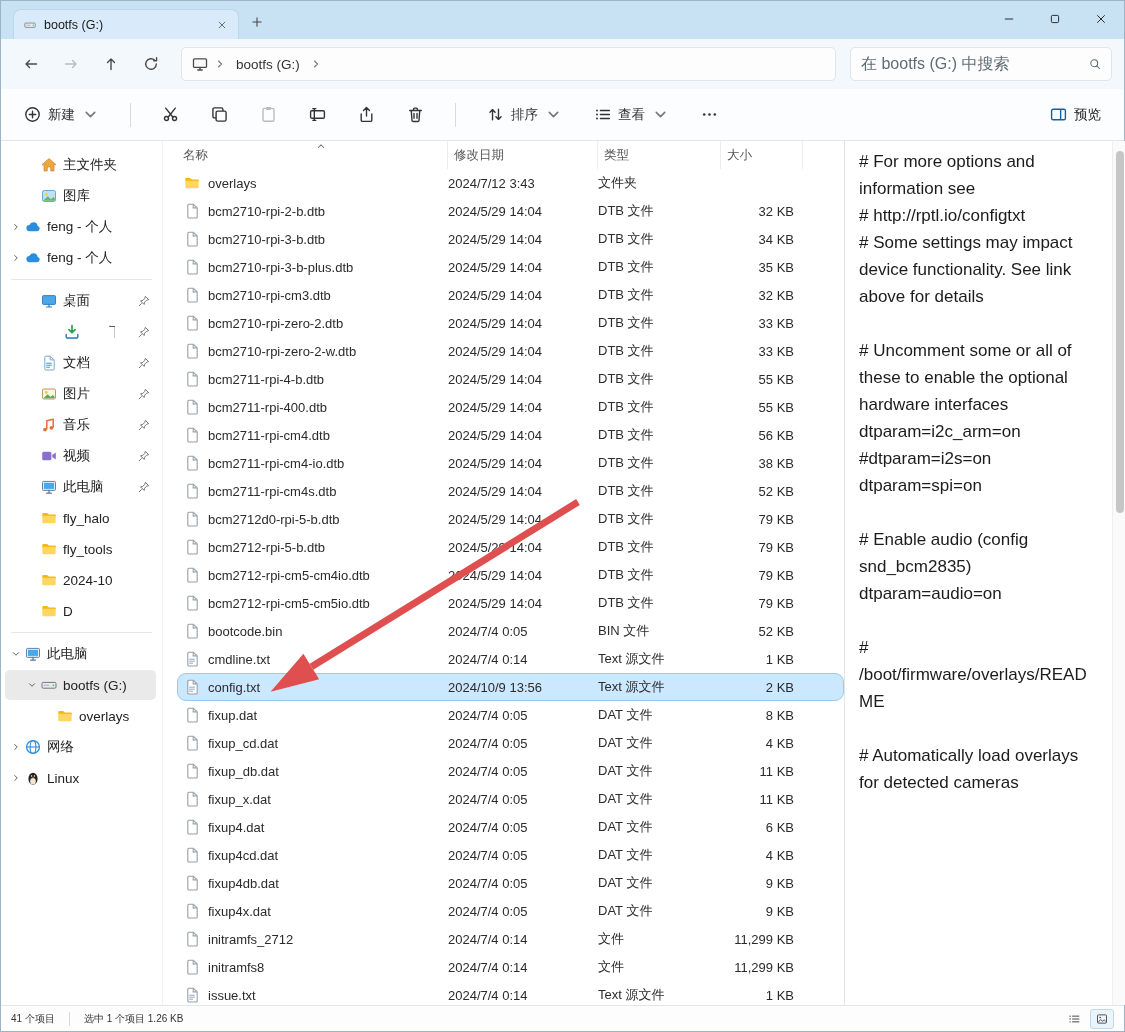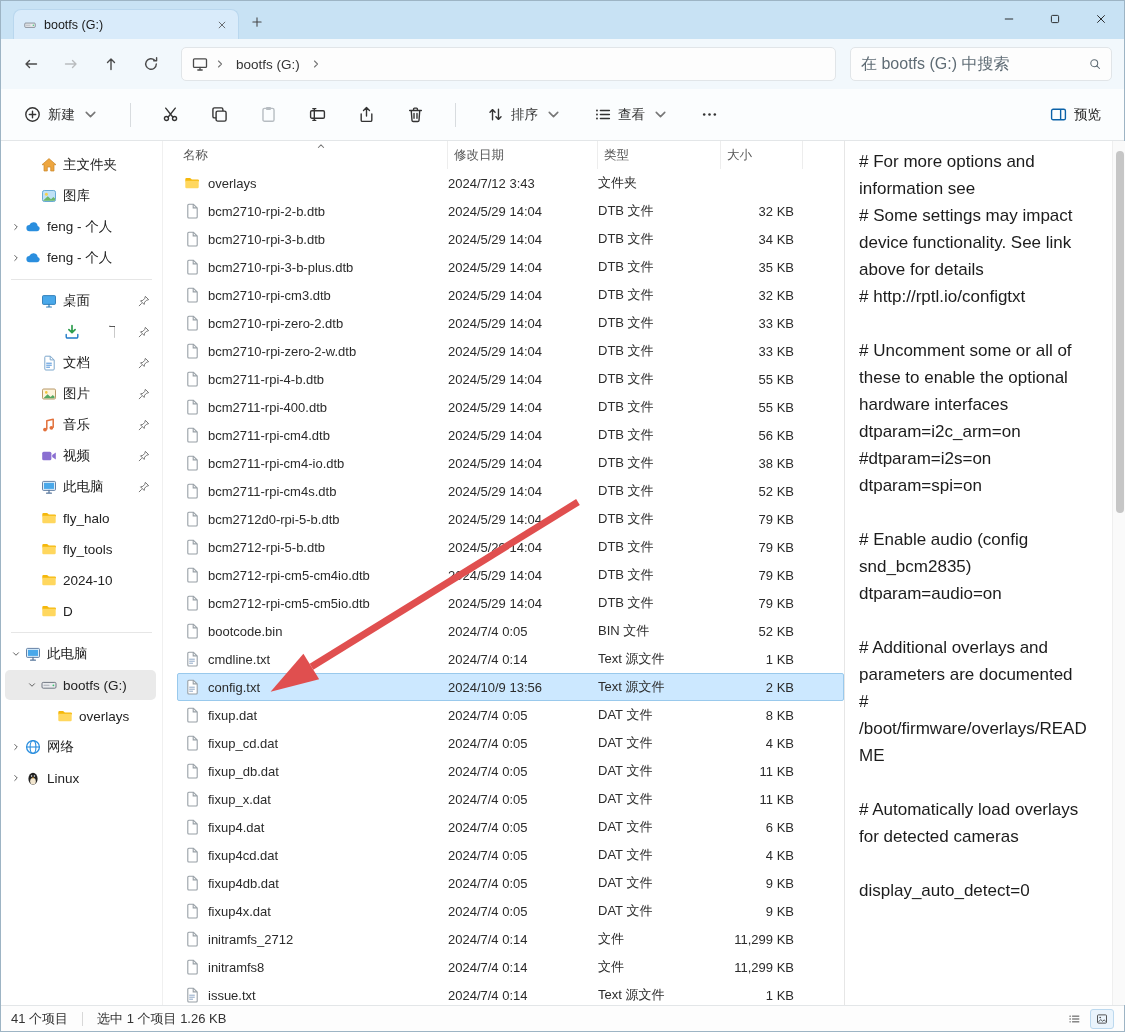--- a/index.html
+++ b/index.html
@@ -58,36 +58,36 @@
 
   
   .filearea { flex:none; width:681px; padding-left:14px; overflow:hidden; position:relative; }
   .fl-grid { display:grid; grid-template-columns:262px 142px 115px 83px;gap:8px; }
   .fl-header { height:28px; align-items:center; color:#555; font-size:12.5px; position:relative; }
   .fh-cell { padding-left:6px; position:relative; height:100%; display:flex; align-items:center; }
   .fh-cell + .fh-cell { border-left:1px solid #ededed; }
   .fh-cell:last-child { border-right:1px solid #ededed; }
   .sort-caret { position:absolute; left:138px; top:-1px; color:#777; }
   .frow { height:28px; align-items:center; font-size:13px; color:#2b2b2b; border:1px solid transparent; border-radius:2px; }
-  .frow.sel { background:var(--c-selection-bg,#cce8ff); border-color:var(--c-selection-border,#99c9ec); }
+  .frow.sel { background:var(--c-selection-bg,#cce8ff); border-color:var(--c-selection-border,#99c9ec);border-radius:9px; }
   .c-name { display:flex; align-items:center; gap:8px; padding-left:6px; overflow:hidden; white-space:nowrap; }
   .ficon { flex:none; display:flex; }
   .c-date,.c-type { white-space:nowrap; overflow:hidden; }
   .c-size { text-align:right; padding-right:10px; white-space:nowrap; }
 
   
   .preview { flex:none; width:268px; border-left:1px solid #e6e6e6; padding:7px 14px 0 14px; overflow:hidden; font-size:17px; line-height:27px; color:#1c1c1c; overflow-wrap:anywhere; }
   .pblank { height:27px; }
 
   
   .pv-scroll { flex:none; width:14px; background:#fafafa; border-left:1px solid #efefef; position:relative; }
   .pv-thumb { position:absolute; left:3px; top:10px; width:8px; height:362px; border-radius:4px; background:#c6c6c6; }
 
   
-  .statusbar { flex:none; height:26px; border-top:1px solid #e3e6e8; background:#fdfdfd; display:flex; align-items:center; padding:0 10px; font-size:13px; color:#333; gap:14px; }
+  .statusbar { flex:none; height:26px; border-top:1px solid #e3e6e8; background:#fdfdfd; display:flex; align-items:center; padding:0 10px; font-size:10px; color:#333; gap:14px; }
   .sb-sep { width:1px; height:14px; background:#d8d8d8; }
   .sb-views { margin-left:auto; display:flex; gap:4px; }
   .sb-viewbtn { width:24px; height:20px; color:#444; border:1px solid transparent; }
   .sb-viewbtn.active { border-color:#bcd9ef; background:#eaf4fc; border-radius:3px; }
 
   
   .annotation { position:absolute; inset:0; width:100%; height:100%; pointer-events:none; z-index:50; }
   .arrow-line { stroke:var(--c-annotation-arrow,#e04f4f); stroke-width:7; }
   .arrow-head { fill:var(--c-annotation-arrow,#e04f4f); }
 </style>
@@ -1108,37 +1108,35 @@
             </span>
             <span class="c-date">2024/7/4 0:14</span>
             <span class="c-type">Text 源文件</span>
             <span class="c-size">1 KB</span>
           </div>
         </div>
     </div>
 
     <div class="preview">
         <div class="pline"># For more options and information see</div>
+        <div class="pline"># http://rptl.io/configtxt</div>
         <div class="pline"># Some settings may impact device functionality. See link above for details</div>
-        <div class="pline"># http://rptl.io/configtxt</div>
         <div class="pblank"></div>
         <div class="pline"># Uncomment some or all of these to enable the optional hardware interfaces</div>
         <div class="pline">dtparam=i2c_arm=on</div>
         <div class="pline">#dtparam=i2s=on</div>
         <div class="pline">dtparam=spi=on</div>
         <div class="pblank"></div>
         <div class="pline"># Enable audio (config snd_bcm2835)</div>
         <div class="pline">dtparam=audio=on</div>
         <div class="pblank"></div>
-        <div class="pline"># Additional overlays and parameters are documented</div>
         <div class="pline"># /boot/firmware/overlays/README</div>
         <div class="pblank"></div>
         <div class="pline"># Automatically load overlays for detected cameras</div>
         <div class="pblank"></div>
-        <div class="pline">display_auto_detect=0</div>
         <div class="pblank"></div>
       </div>
 
     <div class="pv-scroll">
       <div class="pv-thumb"></div>
     </div>
 
   </div>
 
   <div class="statusbar">

